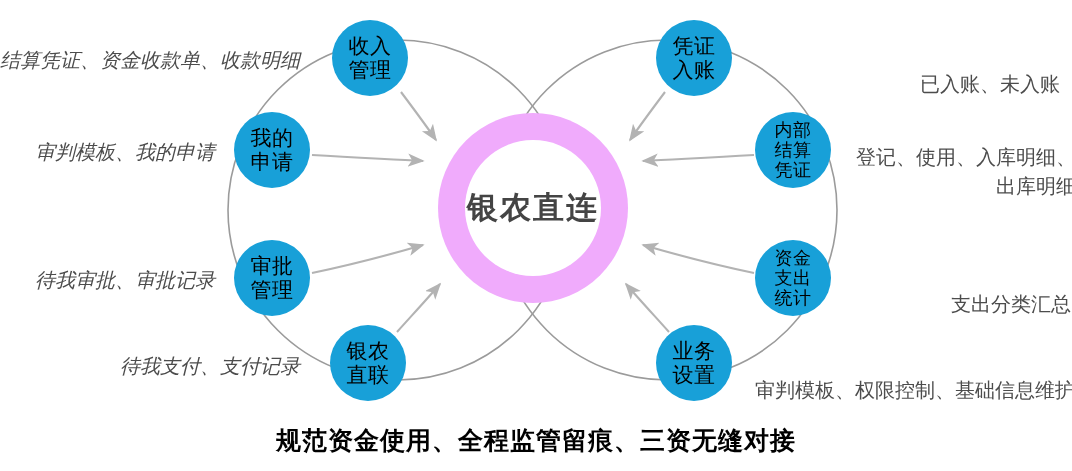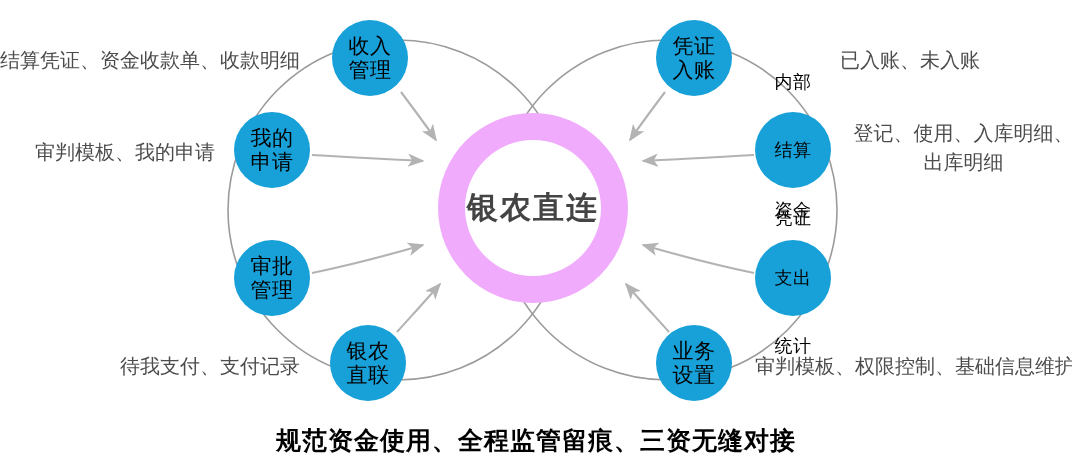--- a/index.html
+++ b/index.html
@@ -33,21 +33,21 @@
     flex-direction: column;
     align-items: center;
     justify-content: center;
     text-align: center;
     line-height: 1.12;
     letter-spacing: 0.5px;
     box-sizing: border-box;
   }
   .node .nline { display: block; white-space: nowrap; }
   .node-2 { font-size: 21px; }
-  .node-3 { font-size: 18px; gap: 48px; }
+  .node-3 { font-size: 18px; }
 
   .hub {
     position: absolute;
     border-radius: 50%;
     background: #f0abfc;
     display: flex;
     align-items: center;
     justify-content: center;
   }
   .hub-inner {
@@ -66,22 +66,22 @@
   }
   .hub-inner .nline { display: block; white-space: nowrap; }
 
   .caption-label {
     position: absolute;
     color: #4c4c4c;
     font-size: 20px;
     line-height: 1.45;
     white-space: pre-line;
   }
-  .cap-right { text-align: center; }
-  .cap-left { text-align: right; }
+  .cap-right { text-align: right; margin-top: 24px; }
+  .cap-left { text-align: right; font-style: italic; }
 
   .footer-slogan {
     position: absolute;
     left: 0;
     right: 0;
     bottom: 14px;
     text-align: center;
     color: #000000;
     font-size: 25px;
     font-weight: bold;
@@ -129,20 +129,21 @@
   <div class="node node-2" style="left:234px; top:112px; width:76px; height:76px;">
     <span class="nline">我的</span>
     <span class="nline">申请</span>
   </div>
   <div class="caption-label cap-left" style="left:10px; top:138px; width:205px;">审判模板、我的申请</div>
 
   <div class="node node-2" style="left:234px; top:240px; width:76px; height:76px;">
     <span class="nline">审批</span>
     <span class="nline">管理</span>
   </div>
+  <div class="caption-label cap-left" style="left:10px; top:266px; width:205px;">待我审批、审批记录</div>
 
   <div class="node node-2" style="left:330px; top:325px; width:76px; height:76px;">
     <span class="nline">银农</span>
     <span class="nline">直联</span>
   </div>
   <div class="caption-label cap-left" style="left:85px; top:352px; width:215px;">待我支付、支付记录</div>
 
   <div class="node node-2" style="left:656px; top:20px; width:76px; height:76px;">
     <span class="nline">凭证</span>
     <span class="nline">入账</span>
@@ -155,20 +156,21 @@
     <span class="nline">凭证</span>
   </div>
   <div class="caption-label cap-right" style="left:851px; top:119px; width:225px;">登记、使用、入库明细、
 出库明细</div>
 
   <div class="node node-3" style="left:755px; top:240px; width:76px; height:76px;align-items:center;">
     <span class="nline">资金</span>
     <span class="nline">支出</span>
     <span class="nline">统计</span>
   </div>
+  <div class="caption-label cap-right" style="left:851px; top:266px; width:220px;">支出分类汇总</div>
 
   <div class="node node-2" style="left:656px; top:325px; width:76px; height:76px;">
     <span class="nline">业务</span>
     <span class="nline">设置</span>
   </div>
   <div class="caption-label cap-right" style="left:755px; top:352px; width:320px;">审判模板、权限控制、基础信息维护</div>
 
   <div class="footer-slogan">规范资金使用、全程监管留痕、三资无缝对接</div>
 
 </div>

